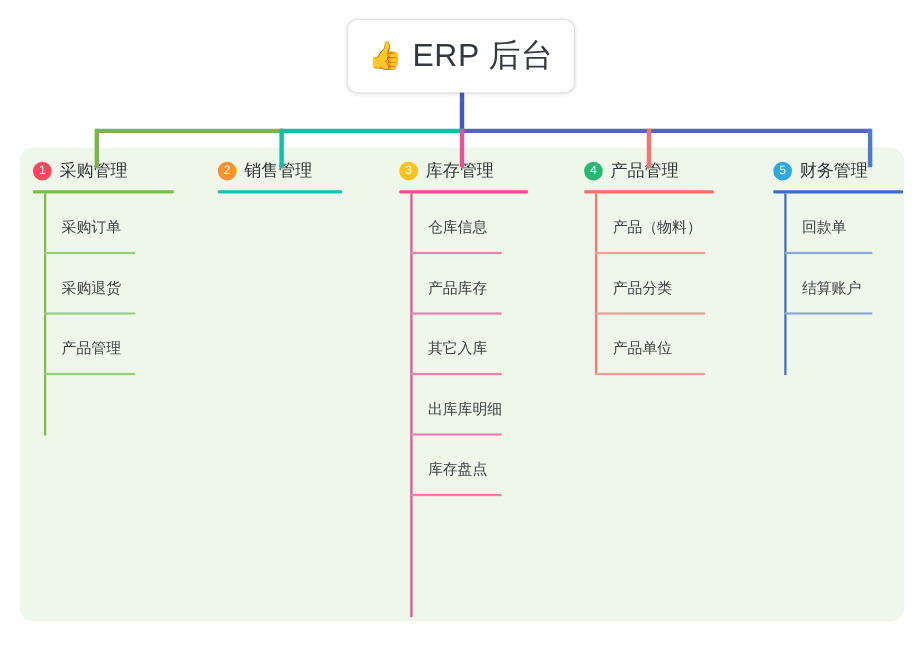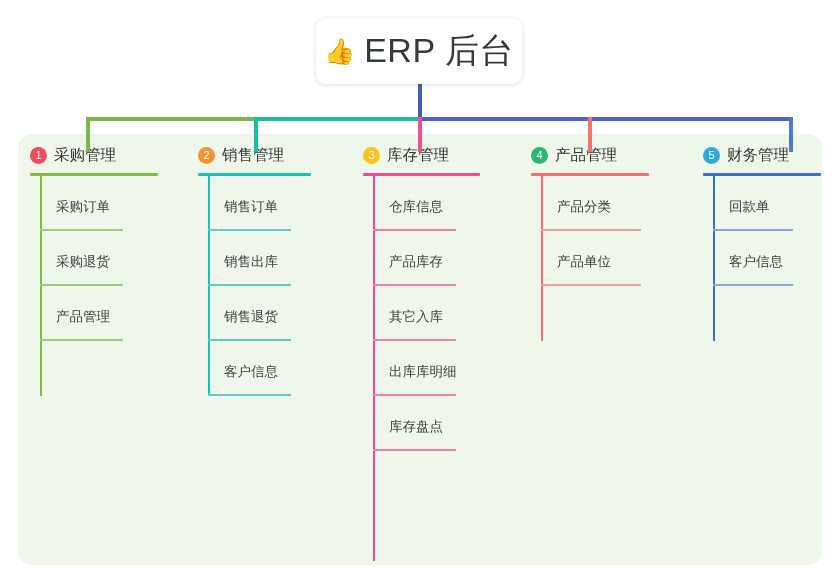--- a/index.html
+++ b/index.html
@@ -35,21 +35,21 @@
     display: flex;
     align-items: center;
     gap: 9px;
   }
   .root-emoji {
     font-size: 25px;
     line-height: 1;
     display: inline-block;
   }
   .root-text {
-    font-size: 34px;
+    font-size: 29px;
     color: #343a40;
     letter-spacing: 0.5px;
     white-space: nowrap;
   }
 
   
   #connectors {
     position: absolute;
     left: 0;
     top: 0;
@@ -213,39 +213,20 @@
           <div class="leaf-underline" style="background: rgb(155, 207, 121);"></div>
         </div>
       </div>
     </div>
     <div class="column col-2">
       <div class="col-header">
         <span class="badge" style="background: rgb(247, 146, 50);">2</span>
         <span class="col-title">销售管理</span>
         <div class="col-underline" style="background: rgb(23, 195, 178);"></div>
       </div>
-      <div class="col-body">
-        <div class="spine" style="background: rgb(23, 195, 178); height: 220px;"></div>
-        <div class="leaf">
-          <span class="leaf-label">销售订单</span>
-          <div class="leaf-underline" style="background: rgb(92, 204, 196);"></div>
-        </div>
-        <div class="leaf">
-          <span class="leaf-label">销售出库</span>
-          <div class="leaf-underline" style="background: rgb(92, 204, 196);"></div>
-        </div>
-        <div class="leaf">
-          <span class="leaf-label">销售退货</span>
-          <div class="leaf-underline" style="background: rgb(92, 204, 196);"></div>
-        </div>
-        <div class="leaf">
-          <span class="leaf-label">客户信息</span>
-          <div class="leaf-underline" style="background: rgb(92, 204, 196);"></div>
-        </div>
-      </div>
     </div>
     <div class="column col-3">
       <div class="col-header">
         <span class="badge" style="background: rgb(252, 194, 27);">3</span>
         <span class="col-title">库存管理</span>
         <div class="col-underline" style="background: rgb(238, 77, 150);"></div>
       </div>
       <div class="col-body">
         <div class="spine" style="background: rgb(238, 77, 150); height: 385px;"></div>
         <div class="leaf">
@@ -272,20 +253,24 @@
     </div>
     <div class="column col-4">
       <div class="col-header">
         <span class="badge" style="background: rgb(43, 182, 115);">4</span>
         <span class="col-title">产品管理</span>
         <div class="col-underline" style="background: rgb(244, 112, 108);"></div>
       </div>
       <div class="col-body">
         <div class="spine" style="background: rgb(244, 112, 108); height: 165px;"></div>
         <div class="leaf">
+          <span class="leaf-label">产品（物料）</span>
+          <div class="leaf-underline" style="background: rgb(247, 156, 152);"></div>
+        </div>
+        <div class="leaf">
           <span class="leaf-label">产品分类</span>
           <div class="leaf-underline" style="background: rgb(247, 156, 152);"></div>
         </div>
         <div class="leaf">
           <span class="leaf-label">产品单位</span>
           <div class="leaf-underline" style="background: rgb(247, 156, 152);"></div>
         </div>
       </div>
     </div>
     <div class="column col-5">
@@ -294,18 +279,18 @@
         <span class="col-title">财务管理</span>
         <div class="col-underline" style="background: rgb(63, 108, 196);"></div>
       </div>
       <div class="col-body">
         <div class="spine" style="background: rgb(63, 108, 196); height: 165px;"></div>
         <div class="leaf">
           <span class="leaf-label">回款单</span>
           <div class="leaf-underline" style="background: rgb(138, 166, 221);"></div>
         </div>
         <div class="leaf">
-          <span class="leaf-label">客户信息</span>
+          <span class="leaf-label">结算账户</span>
           <div class="leaf-underline" style="background: rgb(138, 166, 221);"></div>
         </div>
       </div>
     </div>
   </div>
 
 </body></html>

